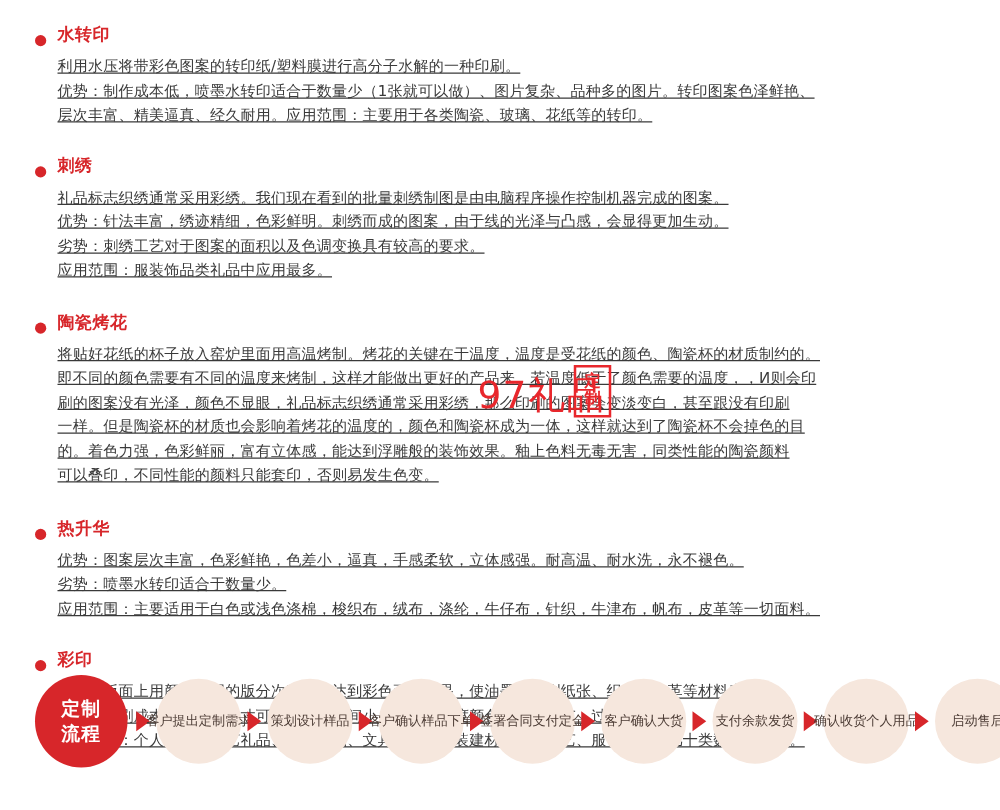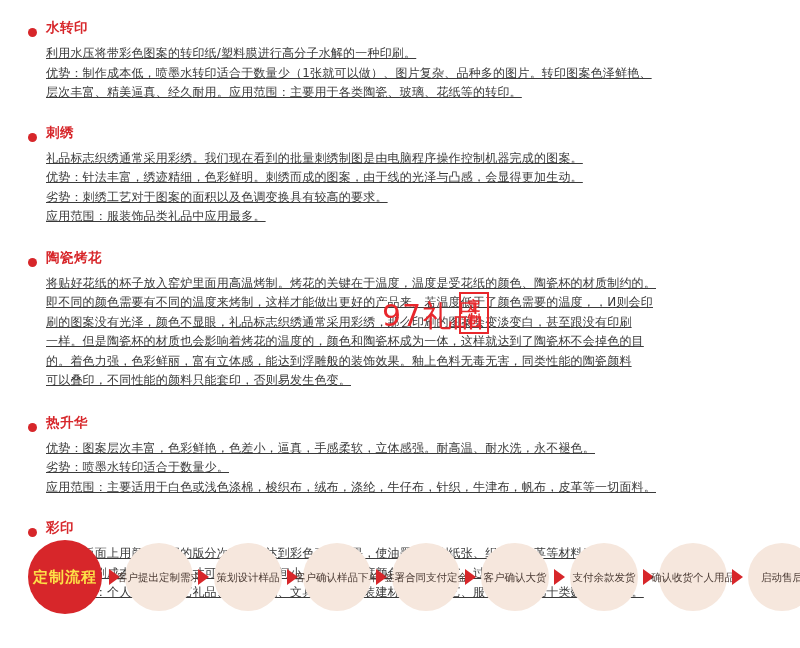--- a/index.html
+++ b/index.html
@@ -107,23 +107,23 @@
     width: 744px;
     height: 74px;
     display: flex;
     align-items: center;
   }
   .flow-badge {
     width: 74px;
     height: 74px;
     border-radius: 50%;
     background: #d7262a;
-    color: #fde047;
-    display: flex;
-    flex-direction: row;
+    color: #ffffff;
+    display: flex;
+    flex-direction: column;
     align-items: center;
     justify-content: center;
     font-size: 15px;
     font-weight: bold;
     line-height: 20px;
     flex: 0 0 auto;
     letter-spacing: 1px;
   }
   .flow-badge span { display: block; }
   .flow-node {

